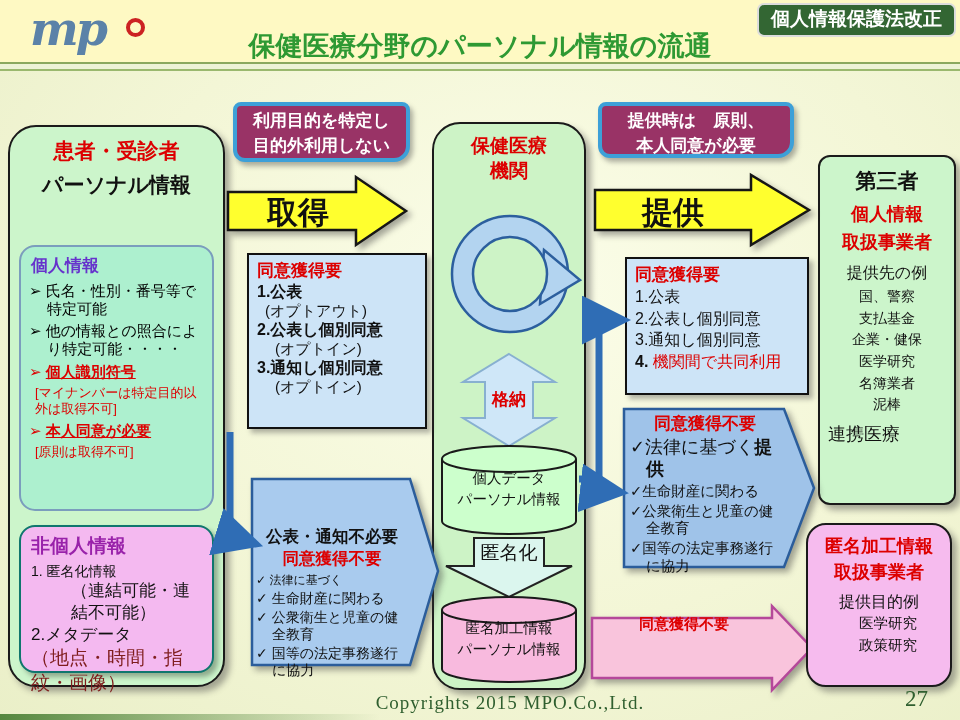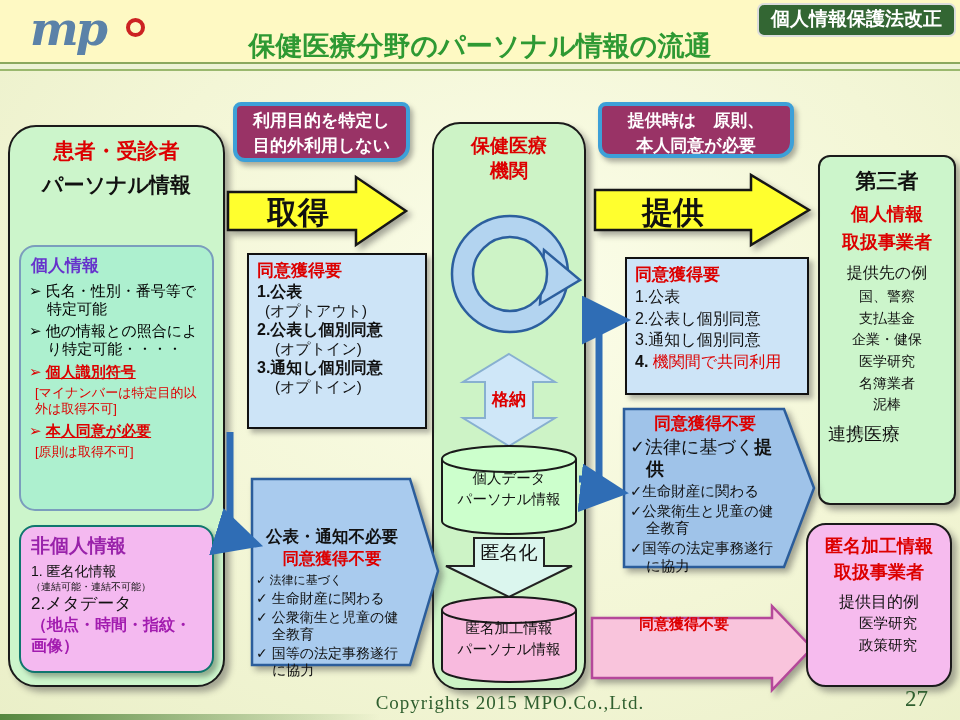--- a/index.html
+++ b/index.html
@@ -97,23 +97,23 @@
         <span class="u">本人同意が必要</span>
       </div>
       <div class="note">[原則は取得不可]</div>
     </div>
 
     <div style="position:absolute;left:9px;right:9px;top:398px;height:148px;background:#f4b9f0;
                 border:2px solid #0f766e;border-radius:16px;padding:6px 10px;box-sizing:border-box;
                 box-shadow:4px 4px 5px rgba(0,0,0,.3);">
       <div class="magenta bold" style="font-size:19px;margin-bottom:3px;">非個人情報</div>
       <div style="font-size:14px;line-height:1.3;color:#111;">1. 匿名化情報</div>
-      <div style="font-size:10px;line-height:1.3;color:#111;">（連結可能・連結不可能）</div>
+      <div style="font-size:17px;line-height:1.3;color:#111;margin-left:40px;">（連結可能・連結不可能）</div>
       <div style="font-size:17px;line-height:1.3;color:#111;">2.メタデータ</div>
-      <div style="font-size:16px;line-height:1.3;color:#a21caf;font-weight:bold;">（地点・時間・指紋・画像）</div>
+      <div style="font-size:19px;line-height:1.3;color:#7f1d1d;">（地点・時間・指紋・画像）</div>
     </div>
   </div>
 
   <div class="callout" style="left:233px;top:102px;width:177px;height:60px;z-index:3;">
     <div>利用目的を特定し</div>
     <div>目的外利用しない</div>
   </div>
 
   <svg class="shadowed" style="left:226px;top:174px;z-index:3;" width="184" height="74" viewBox="0 0 184 74">
     <polygon points="2,18 130,18 130,3 180,37 130,71 130,56 2,56" fill="#ffff2e" stroke="#161616" stroke-width="2.5"></polygon>

